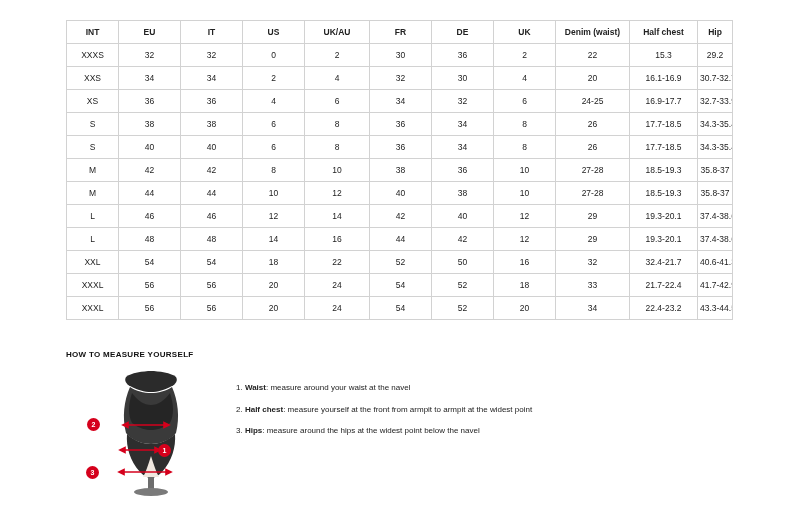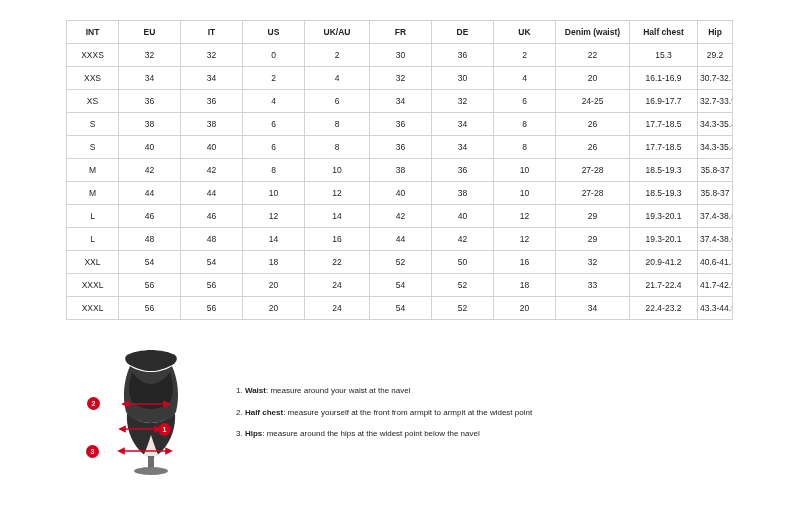--- a/index.html
+++ b/index.html
@@ -74,21 +74,21 @@
   .measure-title {
     font-size: 8px;
     font-weight: bold;
     letter-spacing: 0.3px;
     color: #111;
     margin-bottom: 12px;
   }
   .measure-body {
     position: relative;
     display: flex;
-    align-items: center;
+    align-items: flex-start;
   }
   .figure-area {
     position: relative;
     width: 150px;
     height: 125px;
     flex: 0 0 150px;
   }
   .measure-list {
     margin-left: 20px;
     padding-top: 12px;
@@ -282,21 +282,21 @@
         <tr>
           <td>XXL</td>
           <td>54</td>
           <td>54</td>
           <td>18</td>
           <td>22</td>
           <td>52</td>
           <td>50</td>
           <td>16</td>
           <td>32</td>
-          <td class="left-align">20.9-41.2</td>
+          <td class="left-align">32.4-21.7</td>
           <td class="left-align">40.6-41.3</td>
         </tr>
         <tr>
           <td>XXXL</td>
           <td>56</td>
           <td>56</td>
           <td>20</td>
           <td>24</td>
           <td>54</td>
           <td>52</td>
@@ -316,20 +316,21 @@
           <td>20</td>
           <td>34</td>
           <td class="left-align">22.4-23.2</td>
           <td class="left-align">43.3-44.5</td>
         </tr>
       </tbody>
     </table>
   </div>
 
   <div class="measure-section">
+    <div class="measure-title">HOW TO MEASURE YOURSELF</div>
 
     <div class="measure-body">
 
       <div class="figure-area">
         <svg class="figure-svg" width="110" height="125" viewBox="0 0 110 125">
 
           <g>
 
             <path d="M30 6 C34 2 48 0 55 0 C62 0 76 2 80 6 C82 9 80 13 76 15 C68 19 62 21 55 21 C48 21 42 19 34 15 C30 13 28 9 30 6 Z" fill="#2b2b2b"></path>
 

